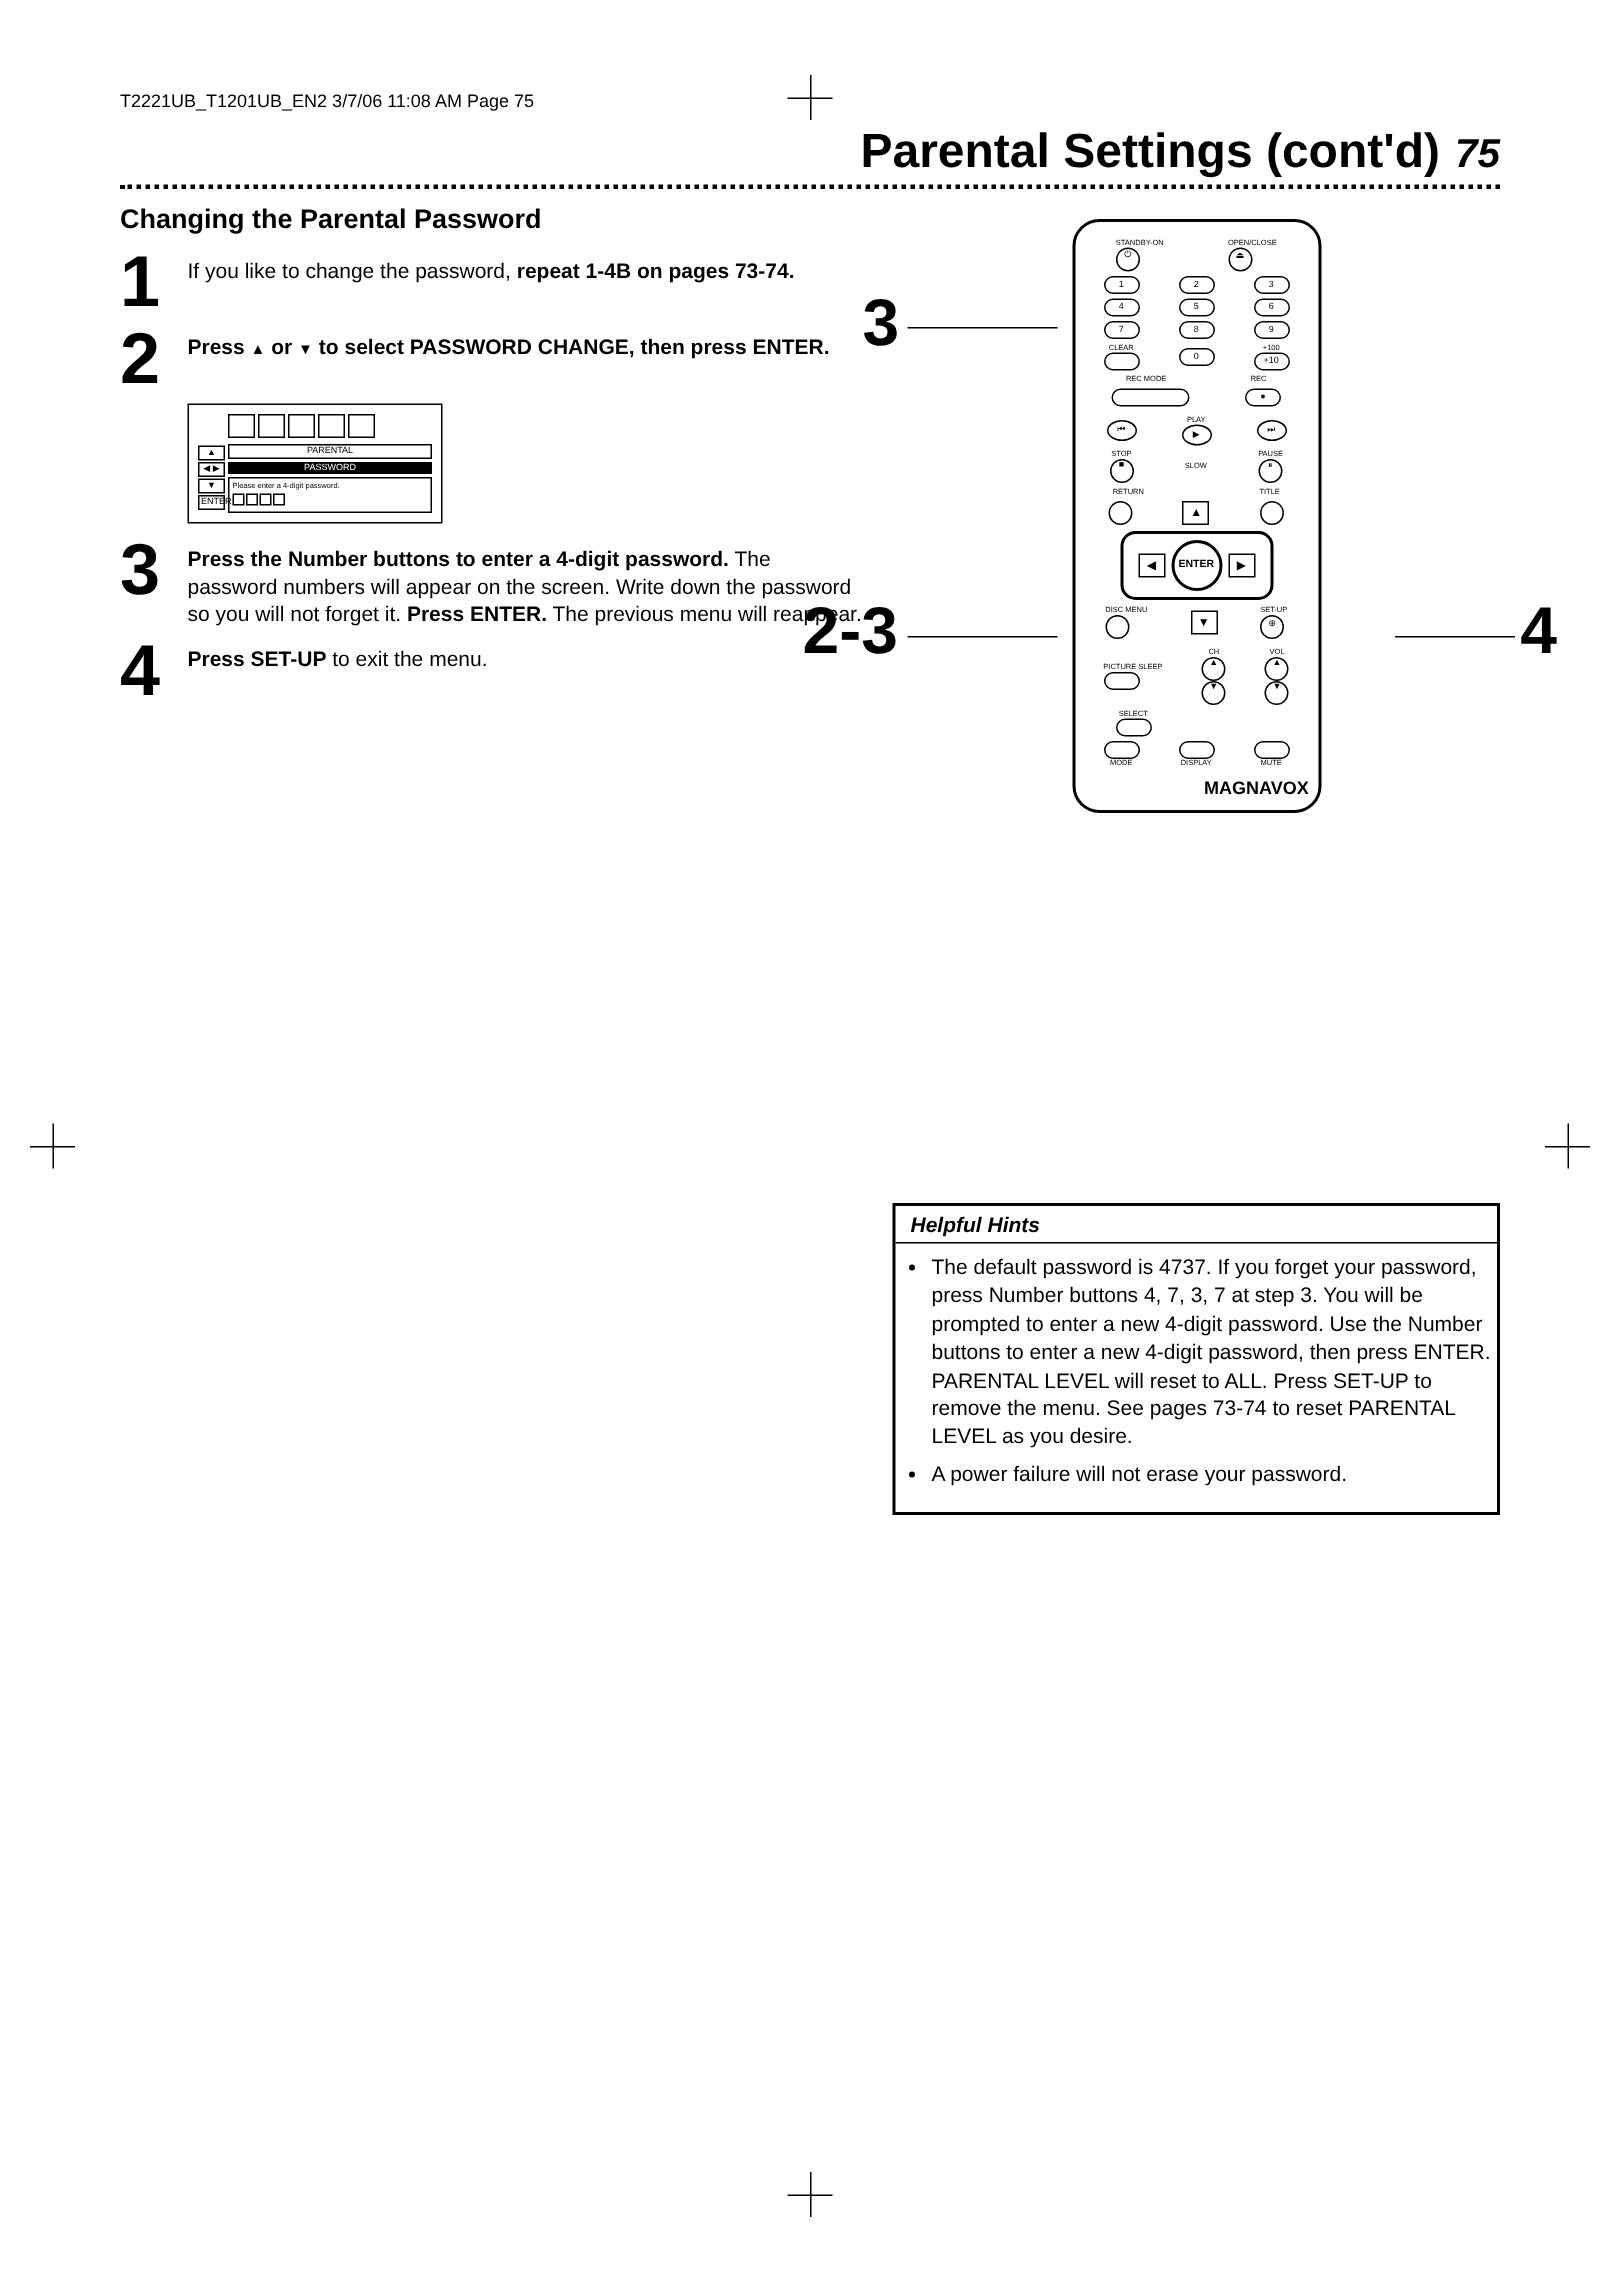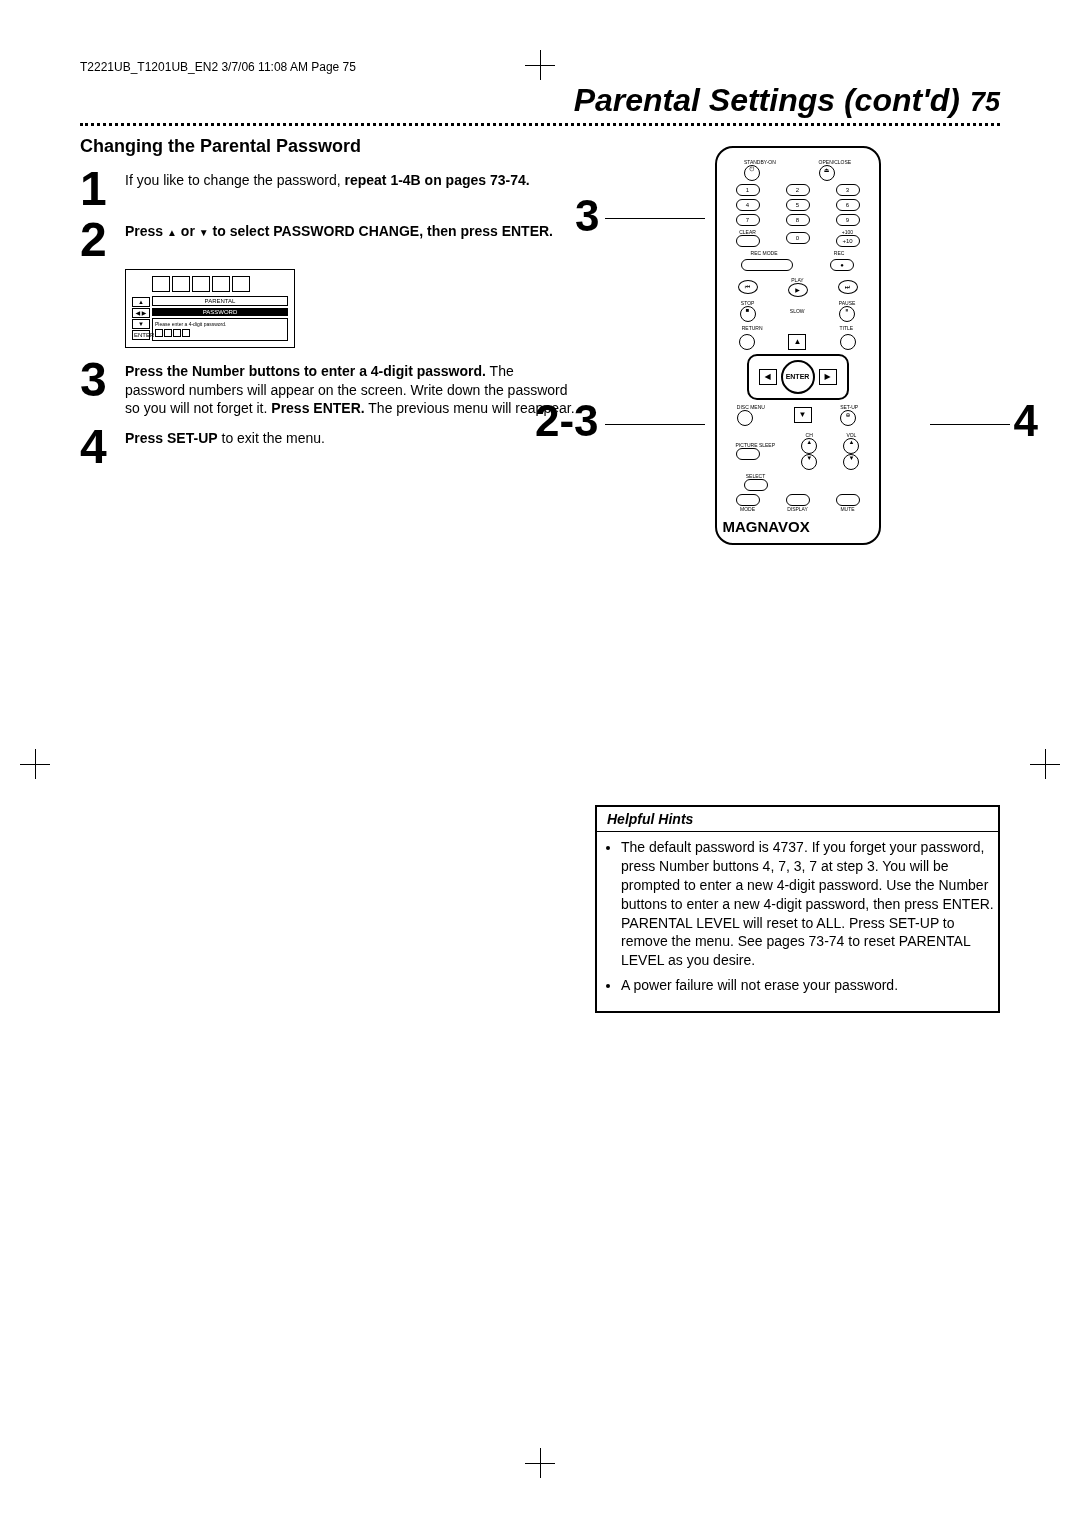--- a/index.html
+++ b/index.html
@@ -91,21 +91,20 @@
   }
   .title-row {
     display: flex;
     align-items: baseline;
     justify-content: flex-end;
     border-bottom: 3px dotted #000;
     padding-bottom: 4px;
     margin-top: 8px;
   }
   .title-text {
-    font-style: italic;
     font-weight: bold;
     font-size: 32px;
   }
   .page-num {
     font-style: italic;
     font-weight: bold;
     font-size: 27px;
     margin-left: 10px;
   }
   .content {
@@ -288,22 +287,22 @@
   .dir-btn {
     border: 1px solid #000;
     width: 16px;
     height: 14px;
     font-size: 8px;
     text-align: center;
     line-height: 14px;
   }
   .brand {
     font-weight: bold;
-    font-size: 15px;
-    text-align: left;
+    font-size: 12px;
+    text-align: right;
     margin-top: 6px;
   }
   .callout {
     position: absolute;
     font-size: 44px;
     font-weight: bold;
   }
   .callout-line {
     position: absolute;
     background: #000;

